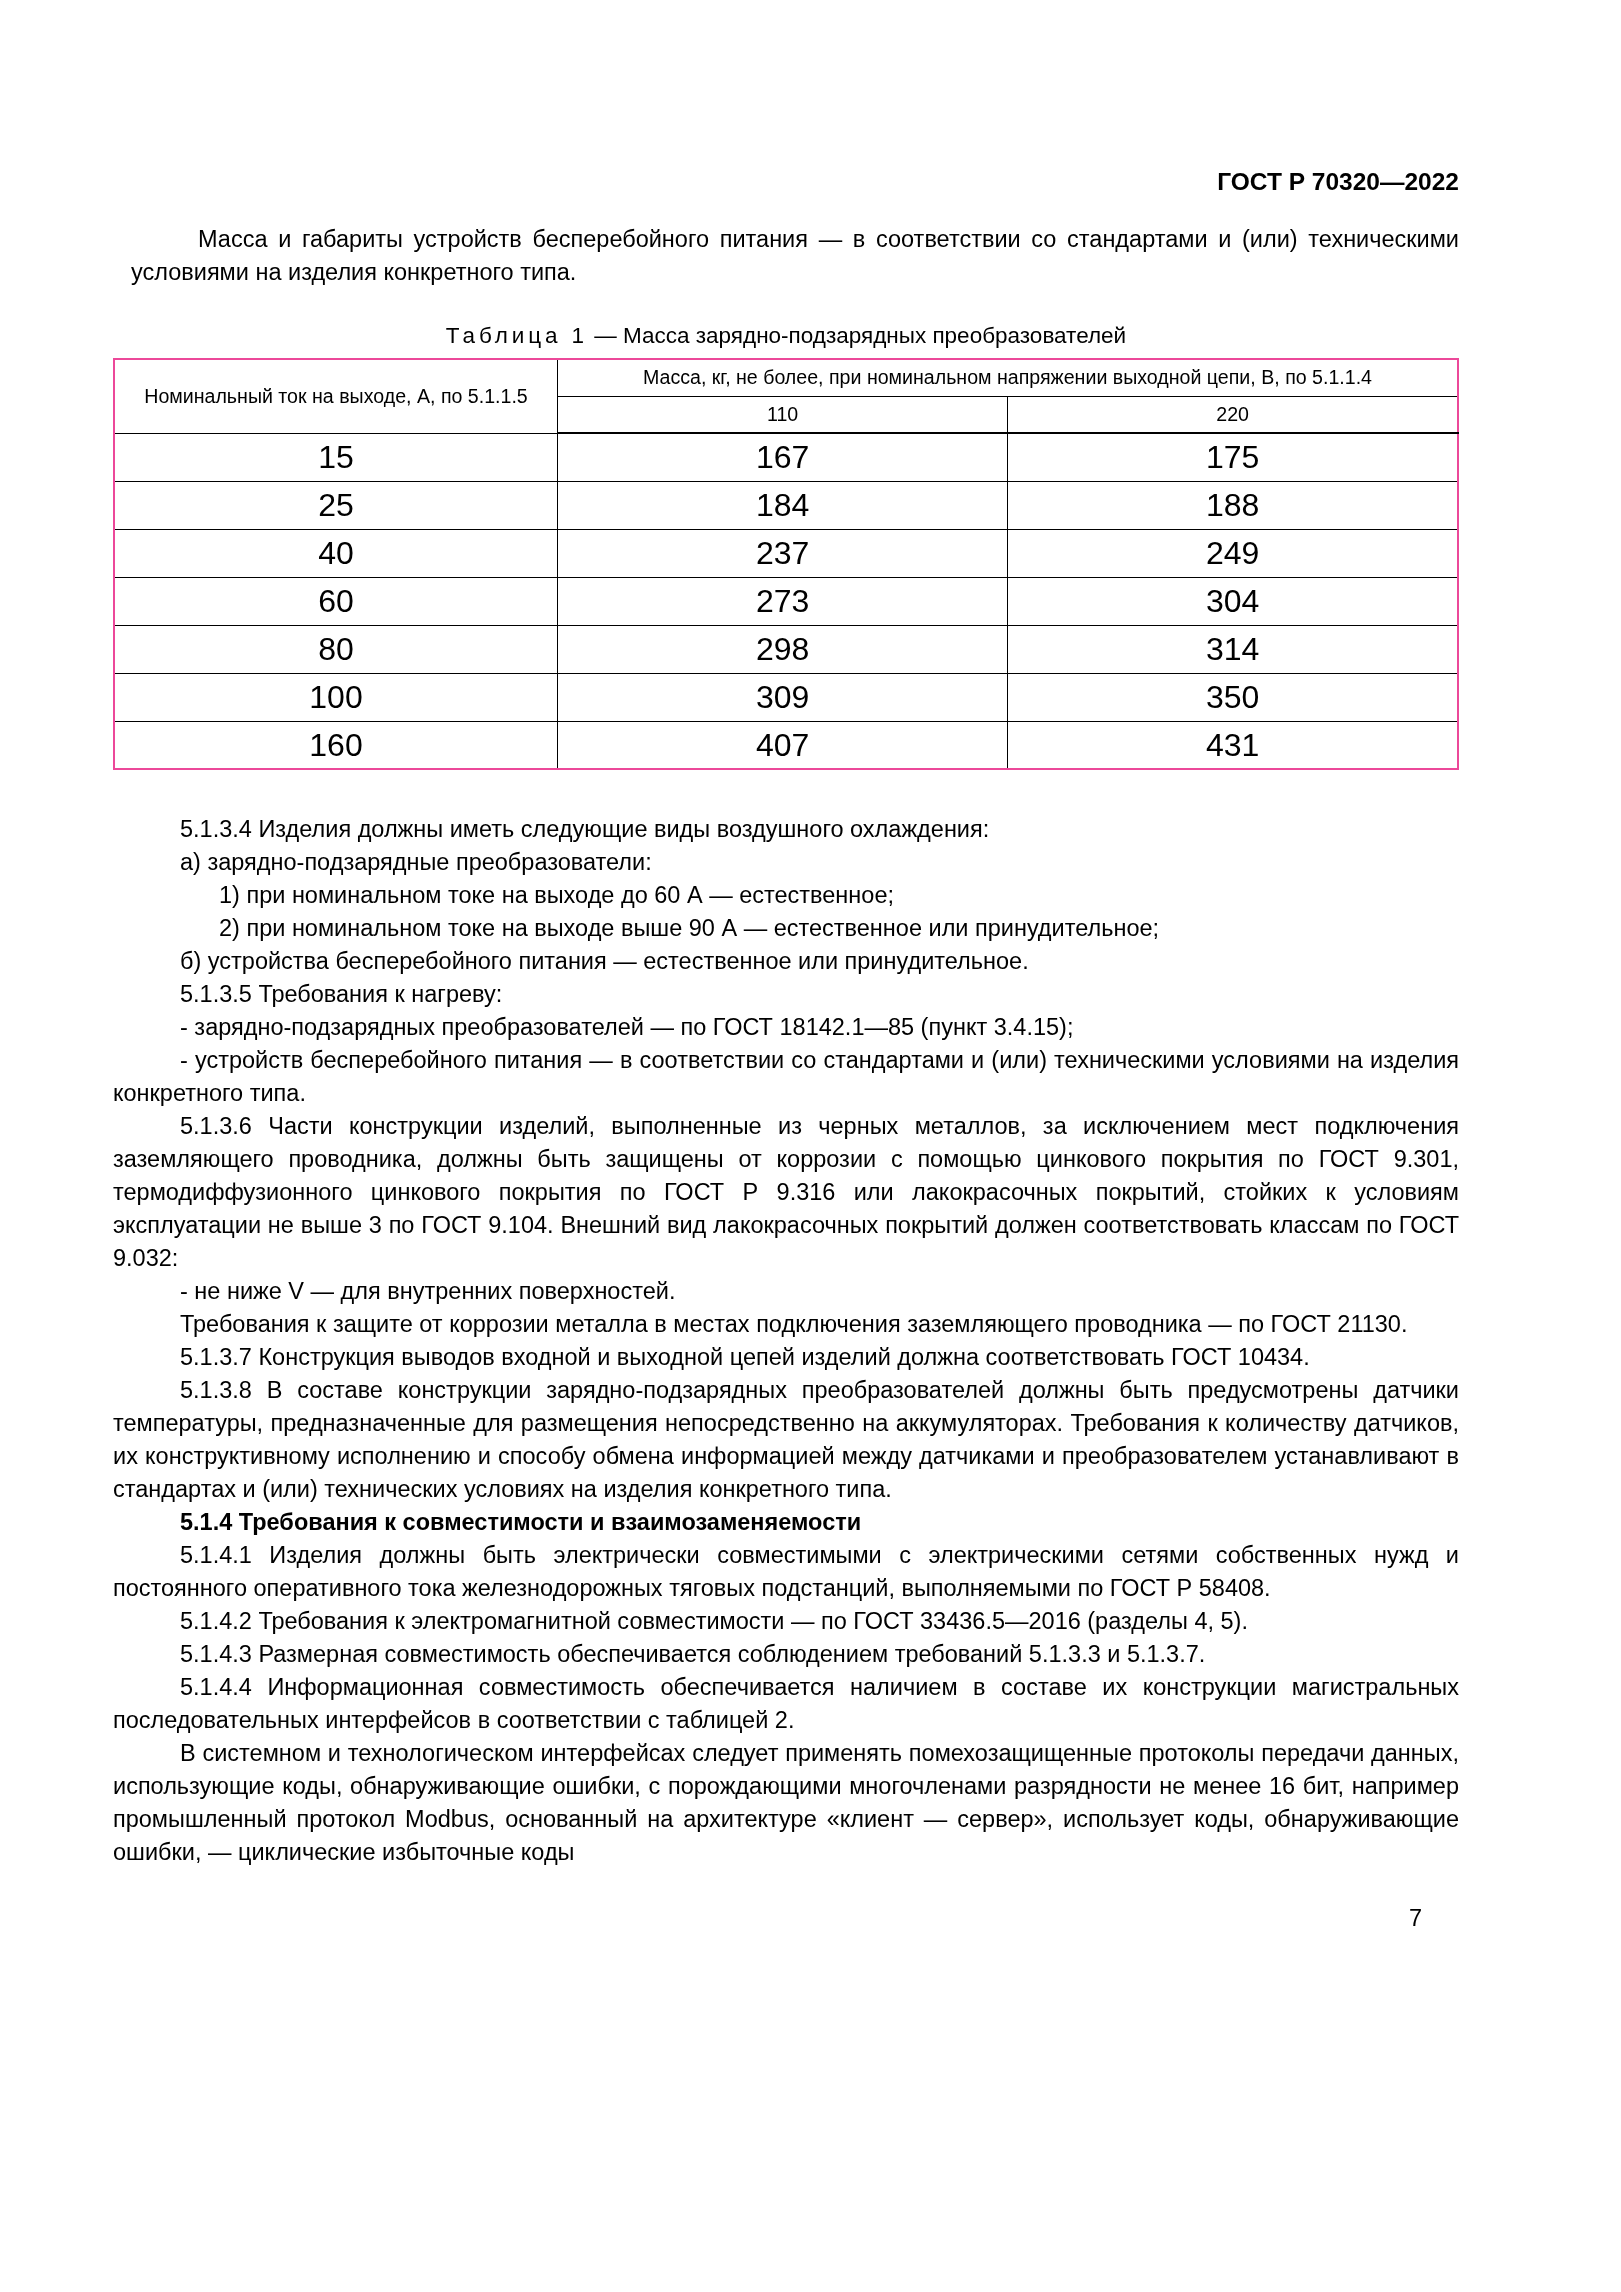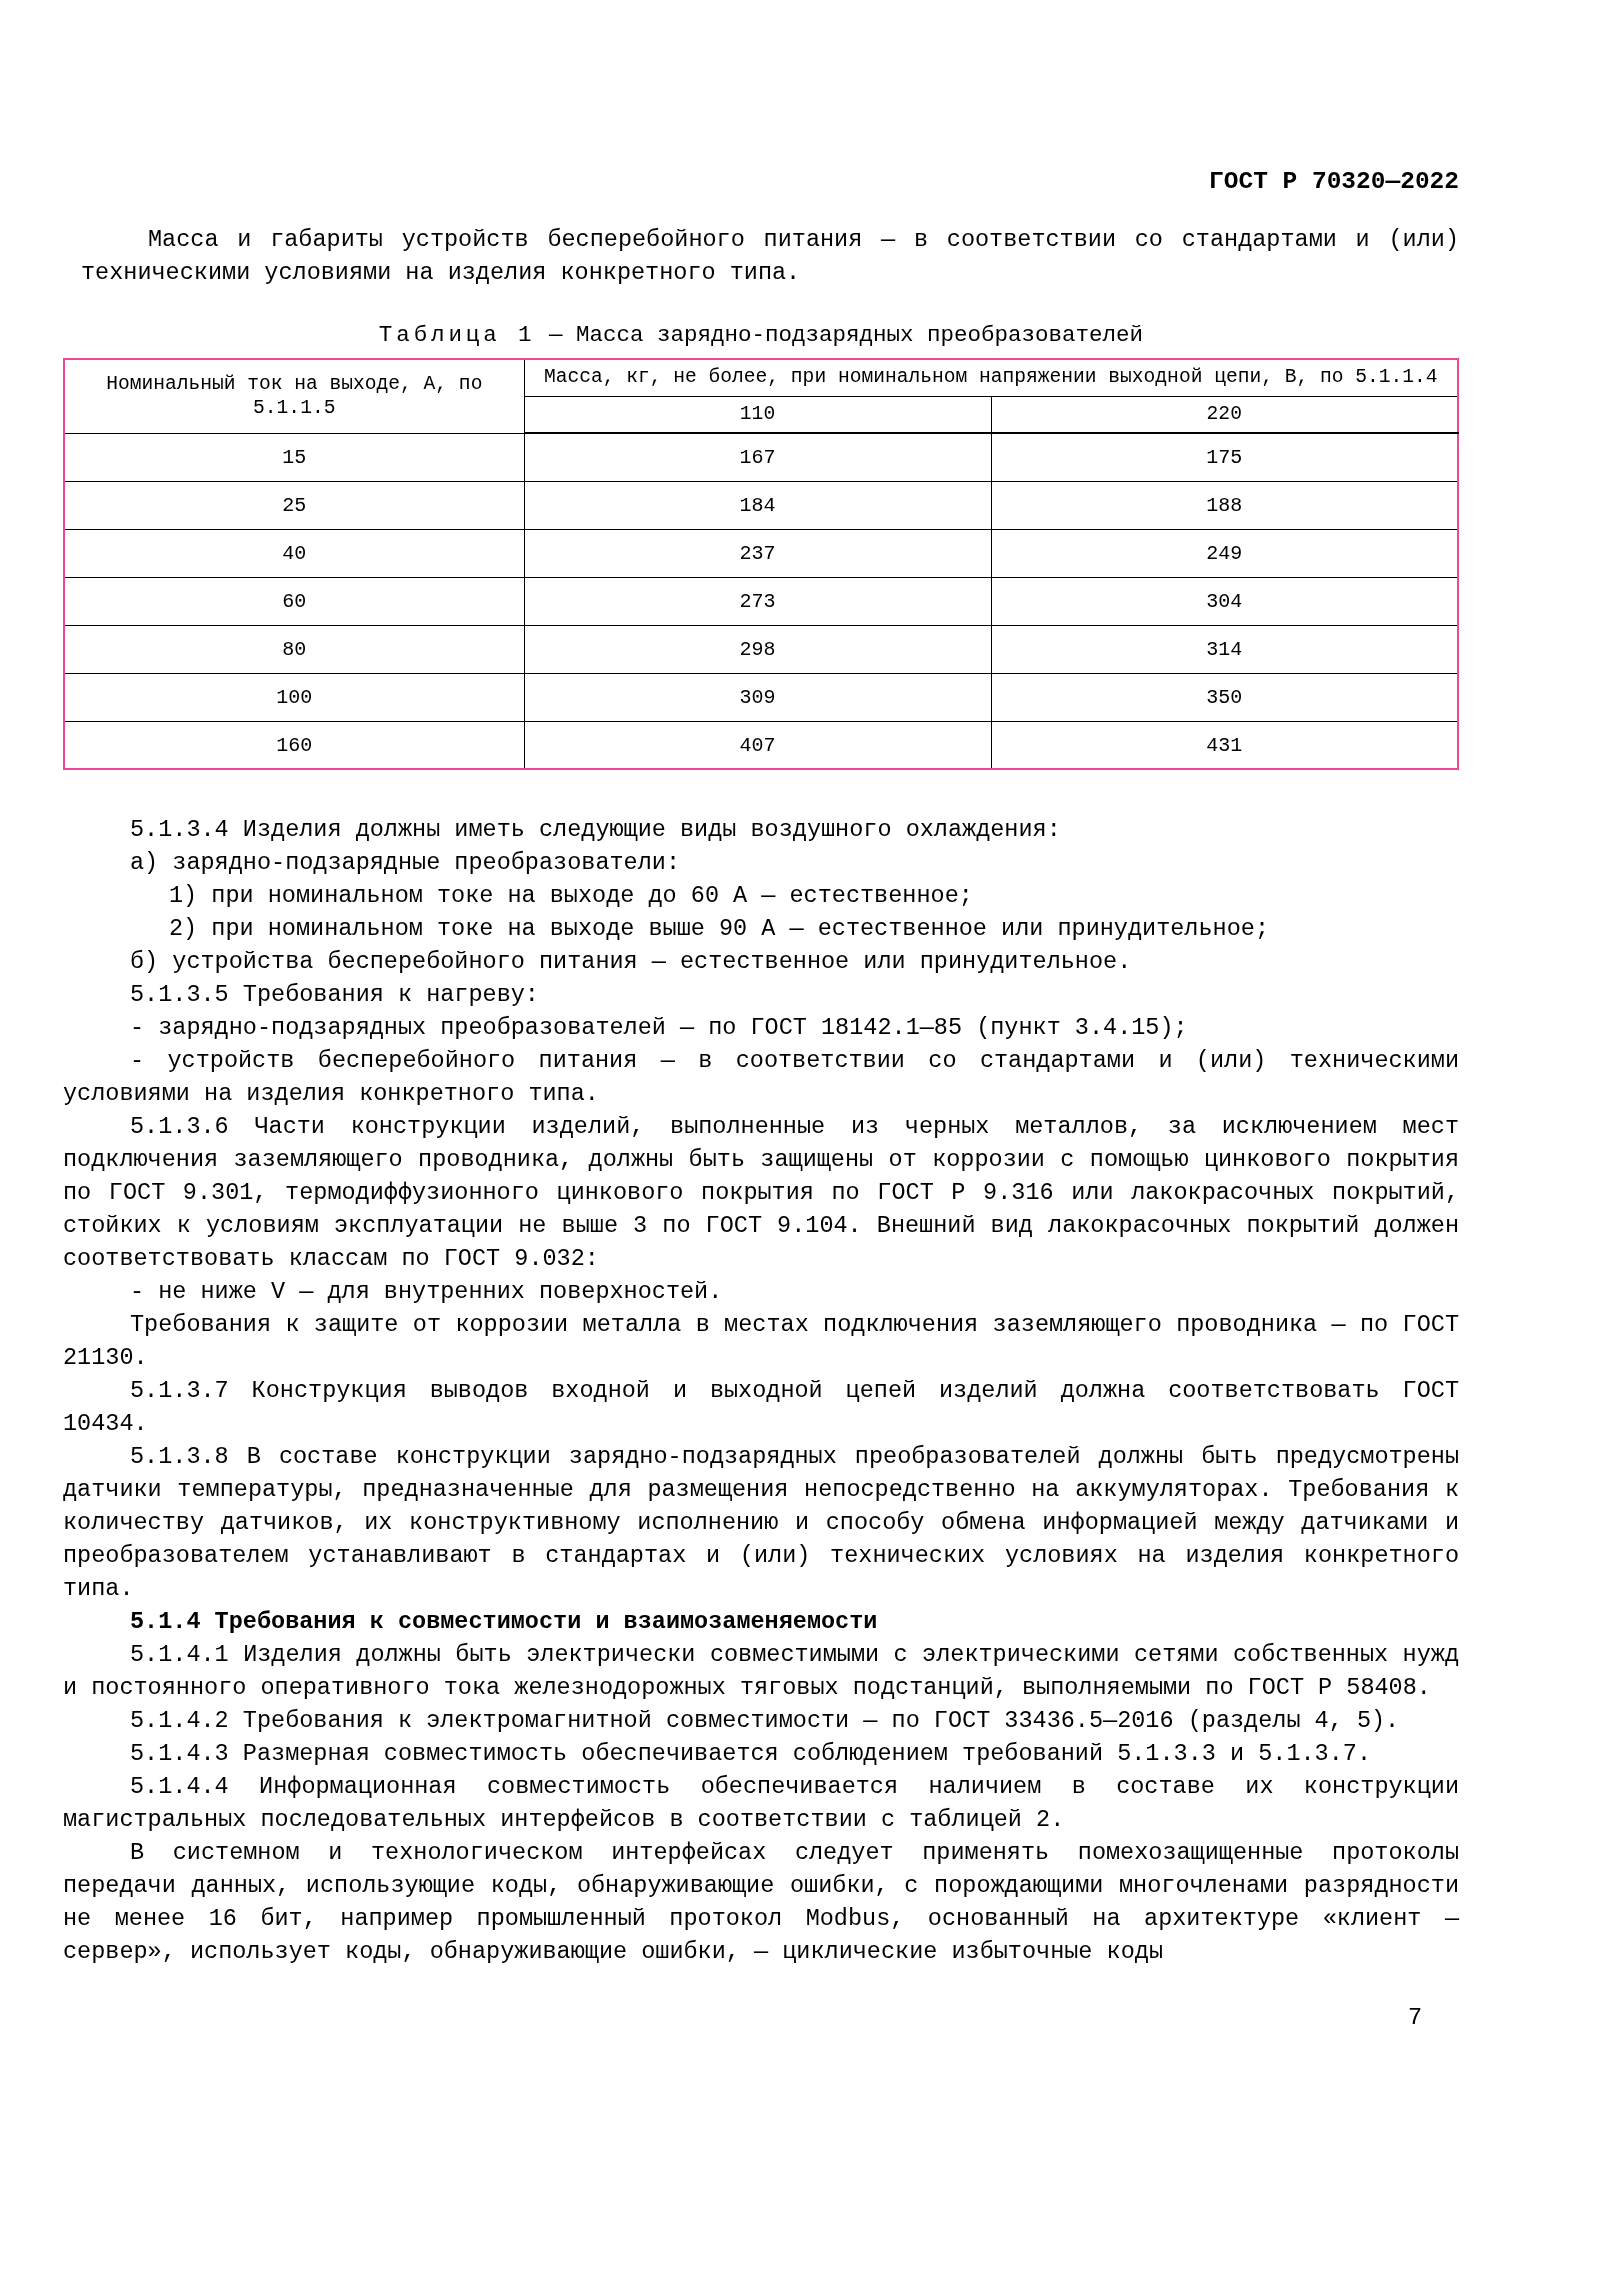--- a/index.html
+++ b/index.html
@@ -8,22 +8,21 @@
     position: relative;
     width: 1621px;
     height: 2293px;
     margin: 0 auto;
     background: #ffffff;
     color: #000000;
     font-family: "Liberation Sans", sans-serif;
     overflow: hidden;
   }
   .content {
-    padding: 167px 162px 0 63px;
-    font-family: Liberation Mono, monospace;
+    padding: 167px 162px 0 113px;
   }
   .doc-header {
     text-align: right;
     font-weight: 700;
     font-size: 24.5px;
     line-height: 29px;
   }
   .para {
     font-size: 23.5px;
     line-height: 33px;
@@ -54,21 +53,21 @@
   .gost-table thead td {
     font-size: 19.6px;
     line-height: 24.5px;
     padding: 5.9px 11.8px;
   }
   .gost-table thead tr.subhead td { height: 37px; padding: 2px 11.8px; }
   .gost-table thead tr:last-child td { border-bottom: 2px solid #000; }
   .gost-table .col1 { width: 33%; }
   .gost-table .colv { width: 33.5%; }
   .gost-table tbody td {
-    font-size: 20px;
+    font-size: 32px;
     height: 48px;
     padding: 0 9.8px;
   }
   .body-block { margin-top: 43px; }
   .page-number {
     margin-top: 35px;
     padding-right: 37px;
     text-align: right;
     font-size: 23.5px;
     line-height: 29px;

